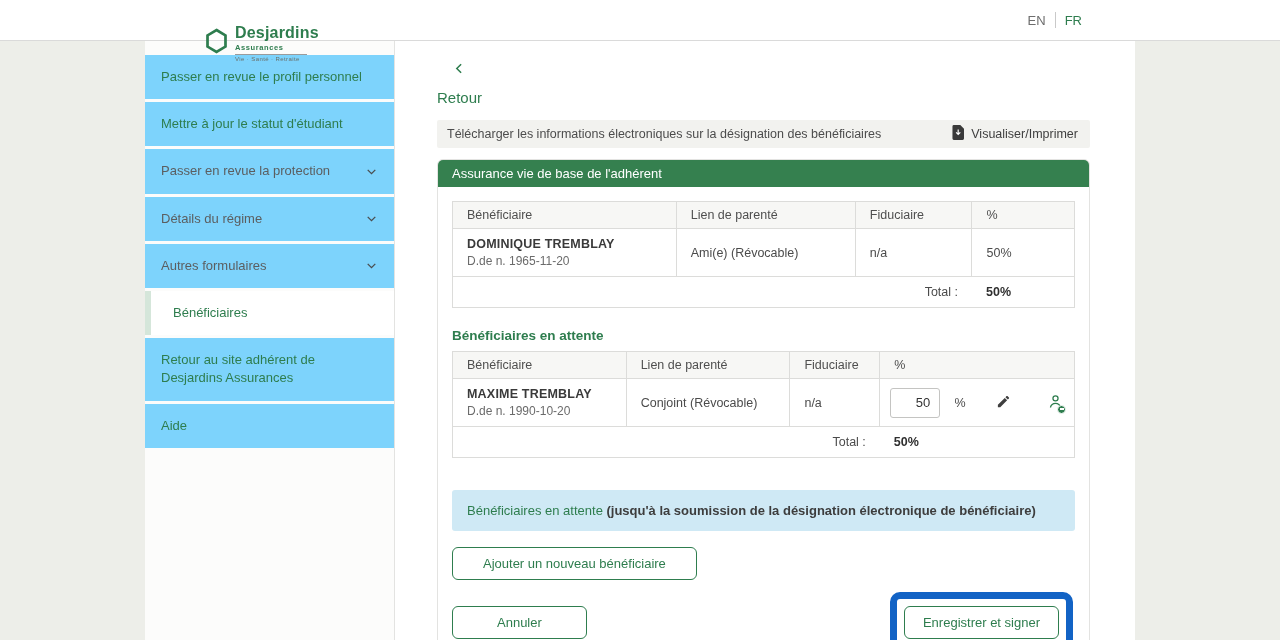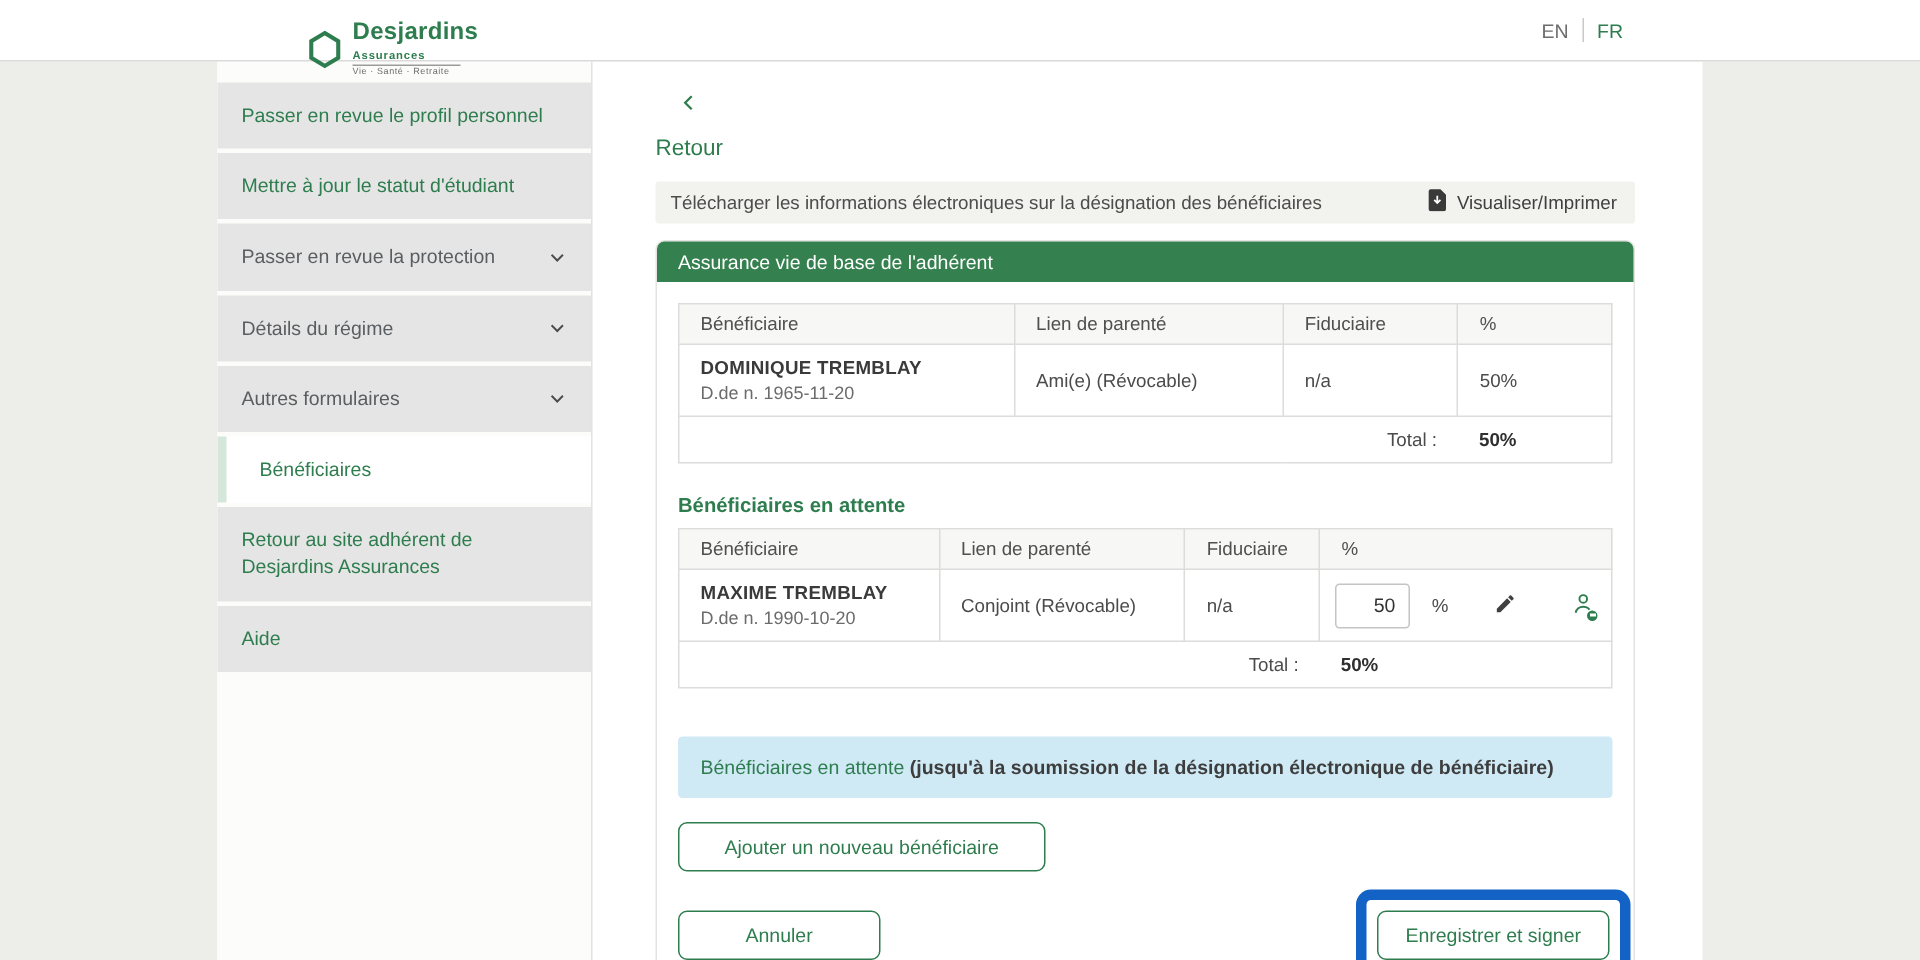--- a/index.html
+++ b/index.html
@@ -9,42 +9,42 @@
     background:#edeee9;
     position:relative;
     overflow:hidden;
     color:#4b4b4b;
   }
   
   .topbar {
     position:absolute; top:0; left:0; right:0; height:41px;
     background:#ffffff; border-bottom:1px solid #dadada; z-index:10;
   }
-  .brand { position:absolute; left:205px; top:13px; display:flex; gap:7px; align-items:flex-end; }
+  .brand { position:absolute; left:205px; top:24px; display:flex; gap:7px; align-items:center; }
   .brand-text { display:flex; flex-direction:column; }
   .brand-name { color:#2e7d4e; font-weight:bold; font-size:16px; letter-spacing:.2px; }
   .brand-sub1 { color:#2e7d4e; font-size:7.5px; font-weight:bold; letter-spacing:.6px; margin-top:1px;
                 border-bottom:1px solid #9b9b9b; padding-bottom:2px; width:72px;}
   .brand-sub2 { color:#6a6f6a; font-size:6px; letter-spacing:.4px; margin-top:1px; }
   .lang { position:absolute; right:198px; top:12px; display:flex; align-items:center; gap:9px; font-size:13px; }
   .lang-en { color:#6d6d6d; cursor:pointer; }
   .lang-sep { width:1px; height:16px; background:#c9c9c9; }
   .lang-fr { color:#2e7d4e; cursor:pointer; }
 
   
   .content-wrap {
     position:absolute; top:41px; left:145px; width:990px; bottom:0;
     background:#ffffff; display:flex;
   }
   .sidebar {
     width:250px; background:#fcfcfb; border-right:1px solid #e3e3e1;
     padding-top:14px;
   }
   .side-item {
-    background:#e5e5e5; margin-bottom:3px; padding:13px 16px;
+    background:#7dd3fc; margin-bottom:3px; padding:13px 16px;
     font-size:13px; line-height:1.4; color:#2e7d4e; cursor:pointer;
     display:flex; justify-content:space-between; align-items:center; gap:8px;
   }
   .side-item.expand { color:#5b5e60; }
   .side-item.sub-active {
     background:#ffffff; border-left:6px solid #d5e6da; padding-left:22px; color:#2e7d4e;
   }
   .chev-down { flex:none; display:flex; }
 
   
@@ -107,21 +107,21 @@
   .info-bold { color:#3d3d3d; font-weight:bold; }
 
   .btn {
     background:#fff; border:1px solid #2e7d4e; color:#2e7d4e;
     border-radius:6px; font-size:13px; font-family:inherit; cursor:pointer;
     padding:8px 30px; min-height:30px;
   }
   .add-btn { margin-top:16px; }
   .actions-row { margin-top:26px; display:flex; justify-content:space-between; align-items:center; }
   .cancel-btn { padding:8px 44px; }
-  .save-wrap { position:relative; margin-right:2px; }
+  .save-wrap { position:relative; margin-right:16px; }
   .save-btn { padding:8px 18px; position:relative; z-index:2; background:#fff; }
   .highlight-ring {
     position:absolute; left:-14px; right:-14px; top:-14px; bottom:-13px;
     border:7px solid #1263c5; border-radius:10px; pointer-events:none; z-index:1;
   }
 </style>
 </head>
 <body>
 
 <div class="topbar">

